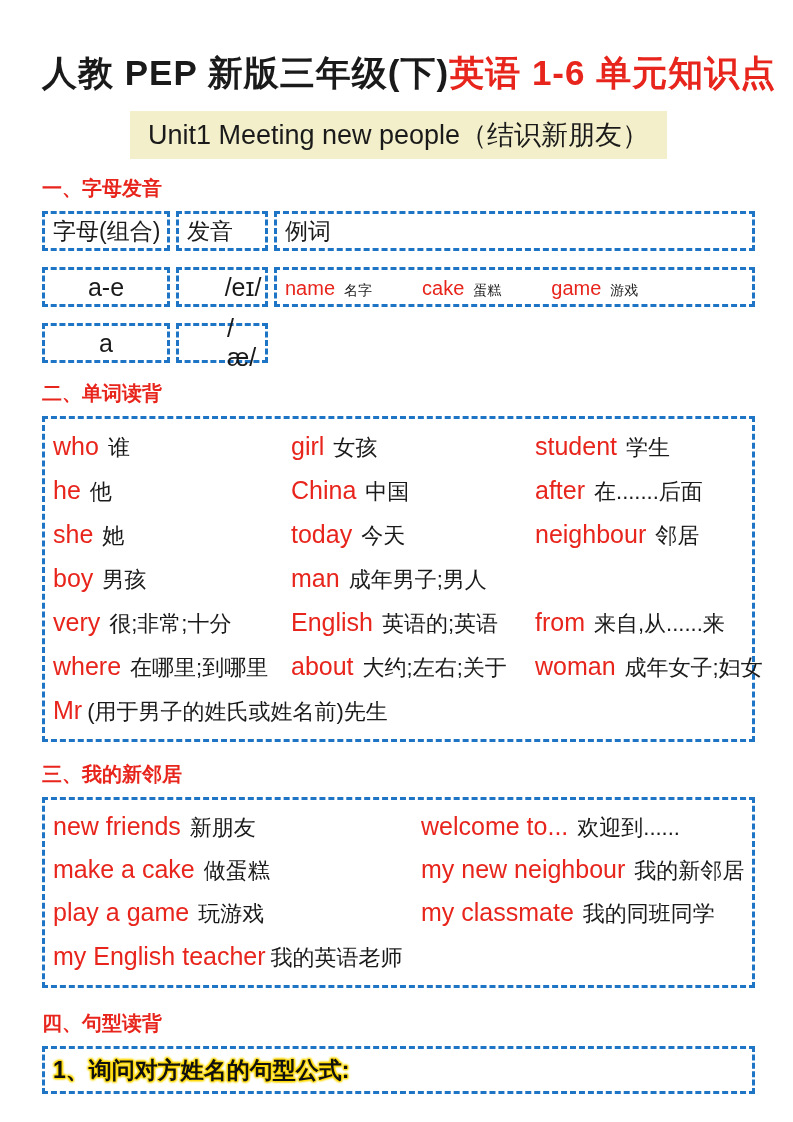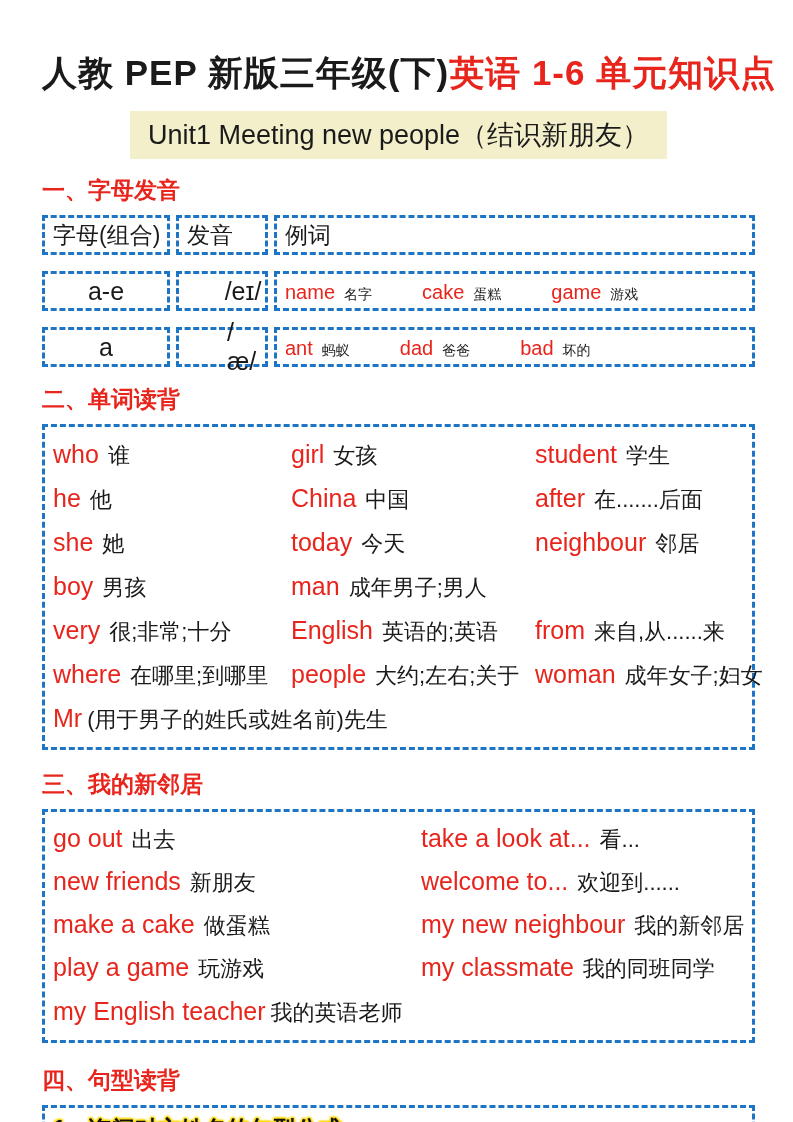--- a/index.html
+++ b/index.html
@@ -35,21 +35,21 @@
   .subtitle{
     display:inline-block;
     background:var(--subtitle-bg);
     font-size:27px;
     padding:6px 18px;
   }
 
   
   .sec-heading{
     color:var(--red);
-    font-size:23px;
+    font-size:20px;
     font-weight:bold;
     margin:14px 0 9px 0;
   }
   .sec-heading.s2{margin-top:17px;}
   .sec-heading.s3{margin-top:19px;}
   .sec-heading.s4{margin-top:22px;}
 
   
   .phonics{
     display:grid;
@@ -137,25 +137,20 @@
     <div class="t-cell letters">a-e</div>
     <div class="t-cell sound">/eɪ/</div>
     <div class="t-cell examples">
       <span class="ex-item"><span class="en">name</span><span class="zh">名字</span></span>
       <span class="ex-item"><span class="en">cake</span><span class="zh">蛋糕</span></span>
       <span class="ex-item"><span class="en">game</span><span class="zh">游戏</span></span>
     </div>
 
     <div class="t-cell letters">a</div>
     <div class="t-cell sound">/æ/</div>
-    <div class="t-cell examples">
-      <span class="ex-item"><span class="en">ant</span><span class="zh">蚂蚁</span></span>
-      <span class="ex-item"><span class="en">dad</span><span class="zh">爸爸</span></span>
-      <span class="ex-item"><span class="en">bad</span><span class="zh">坏的</span></span>
-    </div>
   </div>
 
   <div class="sec-heading s2">二、单词读背</div>
 
   <div class="dash-box">
     <div class="word-row">
       <span class="word-item"><span class="en">who</span><span class="zh">谁</span></span>
       <span class="word-item"><span class="en">girl</span><span class="zh">女孩</span></span>
       <span class="word-item"><span class="en">student</span><span class="zh">学生</span></span>
     </div>
@@ -173,35 +168,31 @@
       <span class="word-item"><span class="en">boy</span><span class="zh">男孩</span></span>
       <span class="word-item"><span class="en">man</span><span class="zh">成年男子;男人</span></span>
     </div>
     <div class="word-row">
       <span class="word-item"><span class="en">very</span><span class="zh">很;非常;十分</span></span>
       <span class="word-item"><span class="en">English</span><span class="zh">英语的;英语</span></span>
       <span class="word-item"><span class="en">from</span><span class="zh">来自,从......来</span></span>
     </div>
     <div class="word-row">
       <span class="word-item"><span class="en">where</span><span class="zh">在哪里;到哪里</span></span>
-      <span class="word-item"><span class="en">people</span><span class="zh">大约;左右;关于</span></span>
+      <span class="word-item"><span class="en">about</span><span class="zh">大约;左右;关于</span></span>
       <span class="word-item"><span class="en">woman</span><span class="zh">成年女子;妇女</span></span>
     </div>
     <div class="full-row">
       <span class="word-item"><span class="en">Mr</span><span class="zh">(用于男子的姓氏或姓名前)先生</span></span>
     </div>
   </div>
 
   <div class="sec-heading s3">三、我的新邻居</div>
 
   <div class="dash-box">
-    <div class="phrase-row">
-      <span class="word-item"><span class="en">go out</span><span class="zh">出去</span></span>
-      <span class="word-item"><span class="en">take a look at...</span><span class="zh">看...</span></span>
-    </div>
     <div class="phrase-row">
       <span class="word-item"><span class="en">new friends</span><span class="zh">新朋友</span></span>
       <span class="word-item"><span class="en">welcome to...</span><span class="zh">欢迎到......</span></span>
     </div>
     <div class="phrase-row">
       <span class="word-item"><span class="en">make a cake</span><span class="zh">做蛋糕</span></span>
       <span class="word-item"><span class="en">my new neighbour</span><span class="zh">我的新邻居</span></span>
     </div>
     <div class="phrase-row">
       <span class="word-item"><span class="en">play a game</span><span class="zh">玩游戏</span></span>

